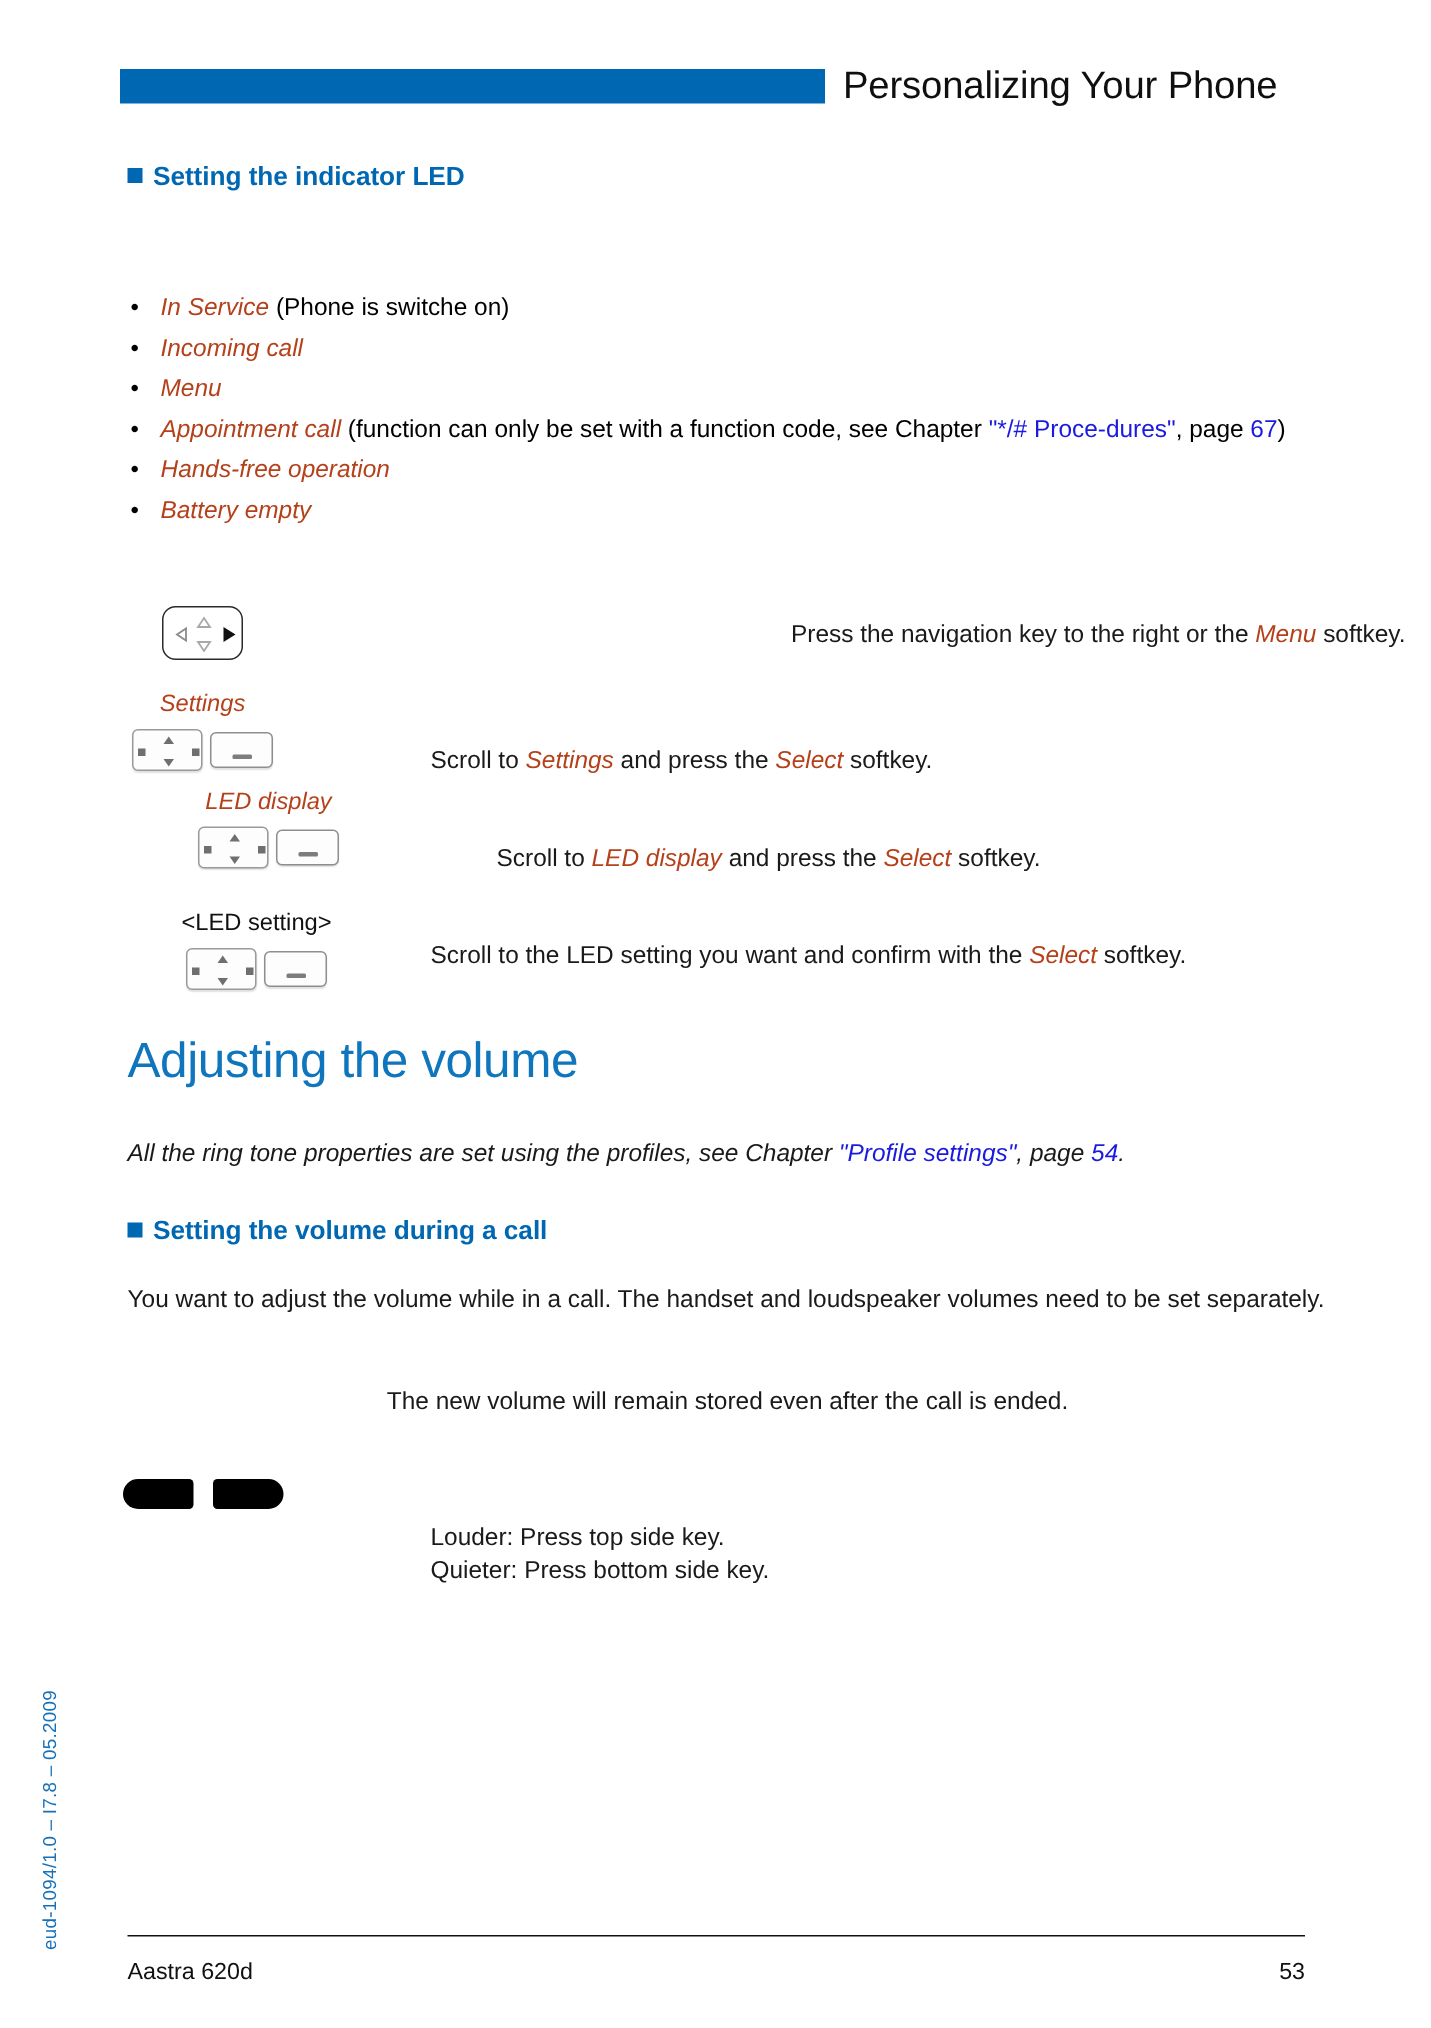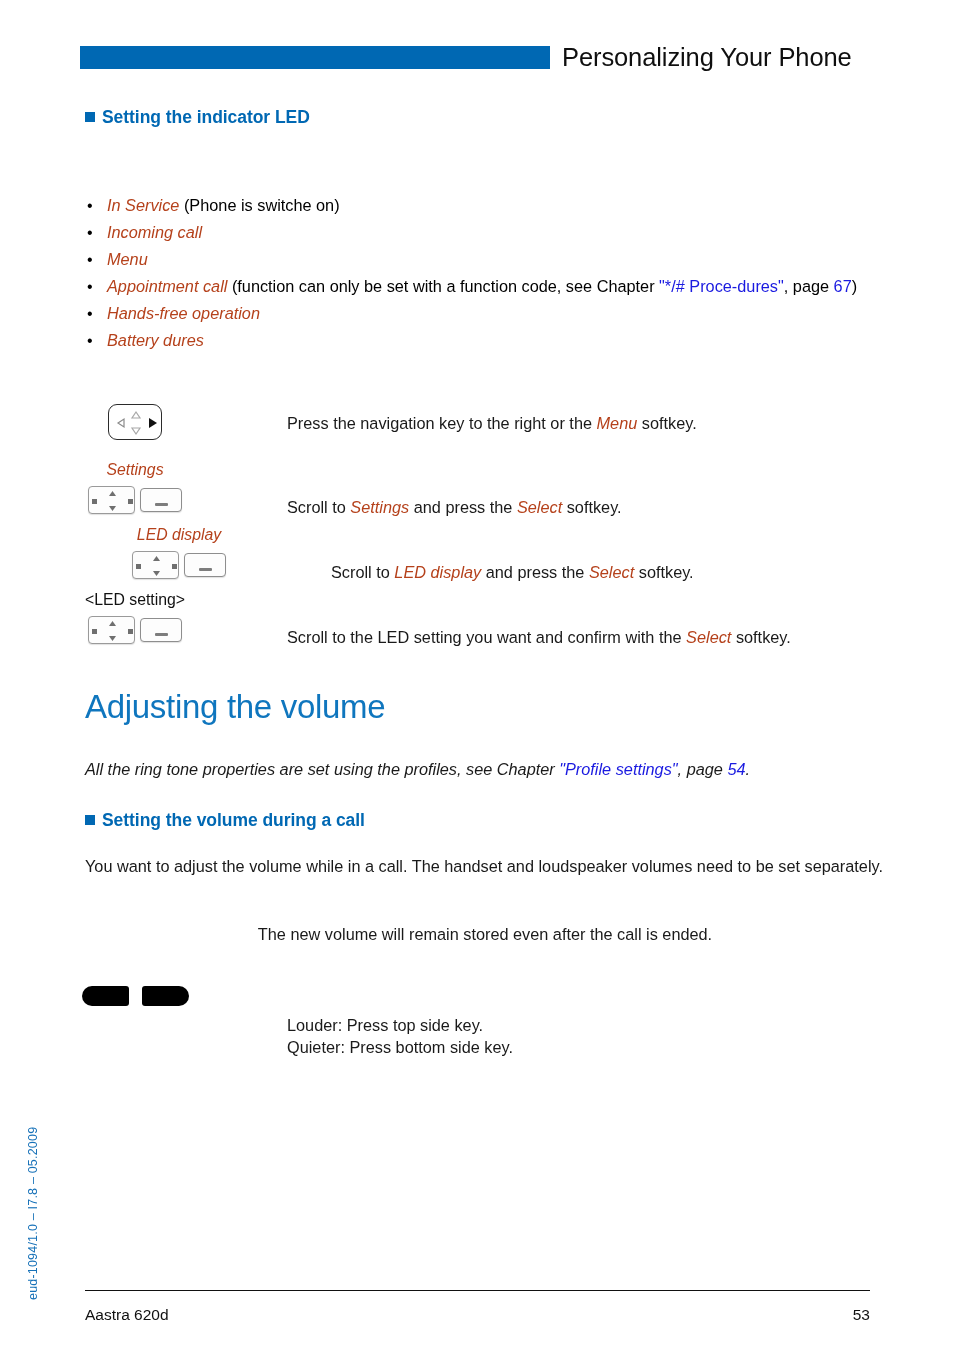--- a/index.html
+++ b/index.html
@@ -289,41 +289,41 @@
       <span class="it">Appointment call</span><span> (function can only be set with a function code, see Chapter </span><span class="lk">"*/# Proce-</span><span class="lk">dures"</span><span>, page </span><span class="lk">67</span><span>)</span>
     </div>
 
     <div class="bullet-row">
       <span class="dot">•</span>
       <span class="it">Hands-free operation</span><span></span>
     </div>
 
     <div class="bullet-row">
       <span class="dot">•</span>
-      <span class="it">Battery dures</span><span></span>
+      <span class="it">Battery empty</span><span></span>
     </div>
 
   </div>
 
   <div class="proc">
 
     <div class="proc-row" style="height:62px;">
       <div class="proc-icons" style="top:6px;">
         <div class="keyrow">
           <div class="nav-key">
             <svg width="54" height="36" viewBox="0 0 54 36">
               <polygon points="27,7 31,13 23,13" fill="none" stroke="#a8a8a8" stroke-width="1.2"></polygon>
               <polygon points="27,29 31,23 23,23" fill="none" stroke="#a8a8a8" stroke-width="1.2"></polygon>
               <polygon points="9,18 15,14 15,22" fill="none" stroke="#8a8a8a" stroke-width="1.2"></polygon>
               <polygon points="48,18 40,13 40,23" fill="#111111"></polygon>
             </svg>
           </div>
         </div>
       </div>
-      <div class="proc-text" style="top:13px;">
+      <div class="proc-text" style="top:13px;text-align:right;">
         <span>Press the navigation key to the right or the </span><span class="it">Menu</span><span> softkey.</span>
       </div>
     </div>
 
     <div class="proc-row" style="height:65px;">
       <div class="proc-icons" style="top:0px;">
         <div class="proc-label">Settings</div>
         <div class="keyrow" style="margin-top:6px;">
           <div class="four-key">
             <svg width="47" height="28" viewBox="0 0 47 28">
@@ -359,21 +359,21 @@
             <div class="dash"></div>
           </div>
         </div>
       </div>
       <div class="proc-text" style="top:35px;">
         <span>Scroll to </span><span class="it">LED display</span><span> and press the </span><span class="it">Select</span><span> softkey.</span>
       </div>
     </div>
 
     <div class="proc-row" style="height:65px;">
-      <div class="proc-icons" style="top:0px;">
+      <div class="proc-icons" style="top:16px;padding-left:36px;">
         <div class="proc-label plain">&lt;LED setting&gt;</div>
         <div class="keyrow" style="margin-top:6px;">
           <div class="four-key">
             <svg width="47" height="28" viewBox="0 0 47 28">
               <polygon points="23.5,4 27,9 20,9" fill="#6f6f6f"></polygon>
               <polygon points="23.5,24 27,19 20,19" fill="#6f6f6f"></polygon>
               <rect x="3" y="12" width="5" height="5" fill="#6f6f6f"></rect>
               <rect x="39" y="12" width="5" height="5" fill="#6f6f6f"></rect>
             </svg>
           </div>

